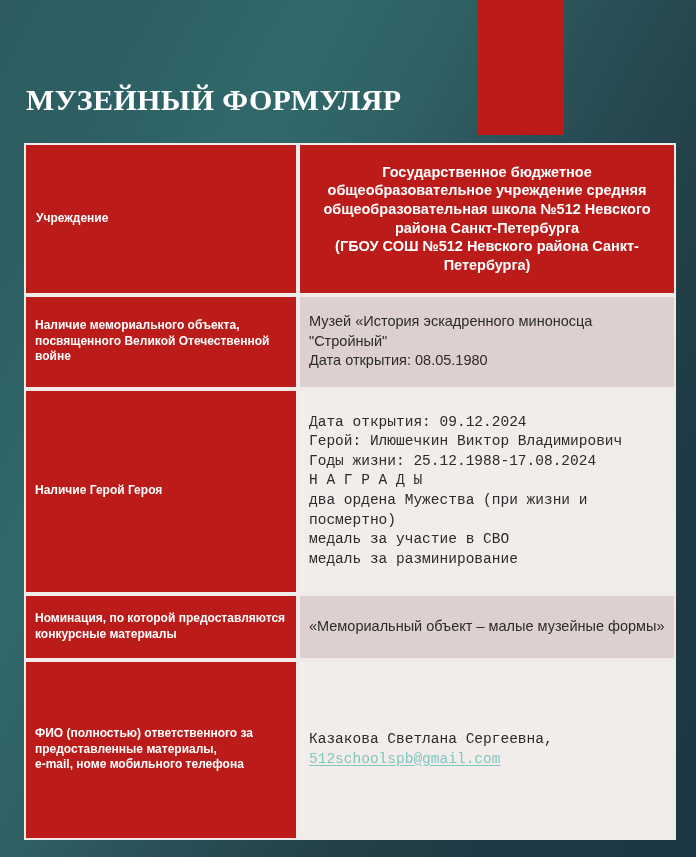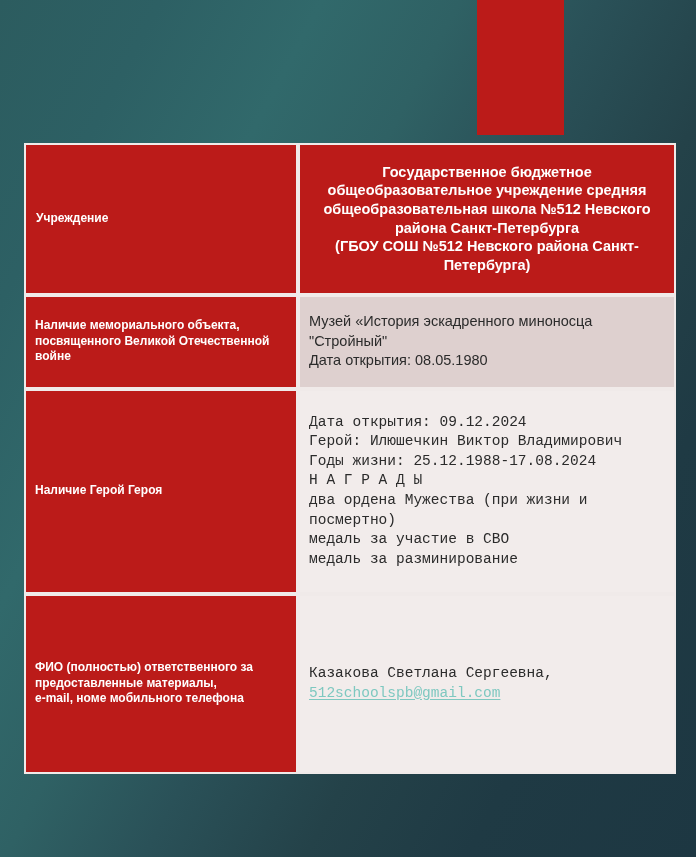--- a/index.html
+++ b/index.html
@@ -123,20 +123,21 @@
   .label-top { vertical-align: top; }
   .value-top { vertical-align: top; }
 </style>
 </head>
 <body>
 
 <div class="slide">
 
   <div class="accent-bar"></div>
 
+  <h1 class="slide-title">МУЗЕЙНЫЙ ФОРМУЛЯР</h1>
 
   <table class="form-table">
     <tbody>
 
       <tr class="row-head h-head">
         <td class="col-label">
           <div class="cell-inner">
             <span>Учреждение</span>
           </div>
         </td>
@@ -174,20 +175,32 @@
 Герой: Илюшечкин Виктор Владимирович
 Годы жизни: 25.12.1988-17.08.2024
 Н А Г Р А Д Ы
 два ордена Мужества (при жизни и посмертно)
 медаль за участие в СВО
 медаль за разминирование</span>
           </div>
         </td>
       </tr>
 
+      <tr class="h-r4">
+        <td class="col-label label-top">
+          <div class="cell-inner">
+            <span>Номинация, по которой предоставляются конкурсные материалы</span>
+          </div>
+        </td>
+        <td class="col-value tint-dark">
+          <div class="cell-inner">
+            <span class="value-text">«Мемориальный объект – малые музейные формы»</span>
+          </div>
+        </td>
+      </tr>
 
       <tr class="h-r5">
         <td class="col-label label-top">
           <div class="cell-inner">
             <span class="value-text">ФИО (полностью) ответственного за предоставленные материалы,
 e-mail, номе мобильного телефона</span>
           </div>
         </td>
         <td class="col-value value-top tint-light">
           <div class="cell-inner">

